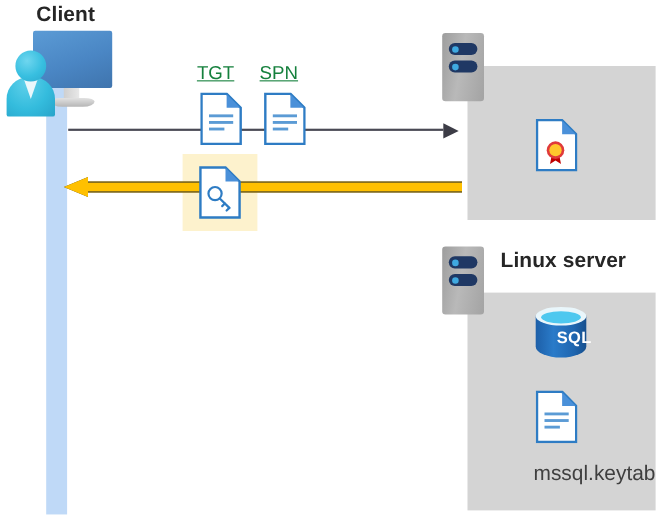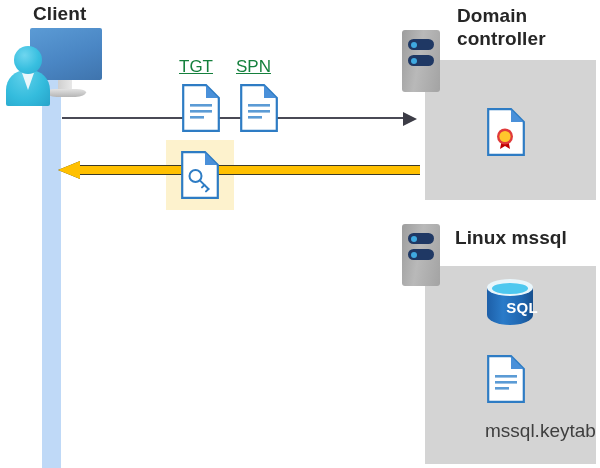--- a/index.html
+++ b/index.html
@@ -357,39 +357,37 @@
         <path d="M27.5 38 L25 40.4"></path>
       </g>
     </svg>
   </div>
 
   <div class="panel" id="dc-panel"></div>
   <div class="server-icon" id="dc-server">
     <div class="bay b1"></div>
     <div class="bay b2"></div>
   </div>
-  <div class="title" id="dc-title">Domain
-controller</div>
 
   <div class="doc" id="cert-doc">
     <svg viewBox="0 0 38 48">
       <path d="M1.2 1.2 H24 L36.8 14 V46.8 H1.2 Z" fill="#ffffff" stroke="#2e7cc4" stroke-width="2.2"></path>
       <path d="M24 1.6 L36.4 14 H24 Z" fill="#4a90d9"></path>
       <path d="M15 31 L13 41 L18 38 L23 41 L21 31 Z" fill="#c00000"></path>
       <circle cx="18" cy="28.5" r="8" fill="#e03a3a"></circle>
       <circle cx="18" cy="28.5" r="5.6" fill="#ffc72c"></circle>
     </svg>
   </div>
 
   <div class="panel" id="linux-panel"></div>
   <div class="server-icon" id="linux-server">
     <div class="bay b1"></div>
     <div class="bay b2"></div>
   </div>
-  <div class="title" id="linux-title">Linux mssql</div>
+  <div class="title" id="linux-title">Linux server</div>
 
   <div id="sql-icon">
     <div class="cyl-body"></div>
     <div class="cyl-top"></div>
     <div class="cyl-top-inner"></div>
     <div class="sql-text">SQL</div>
   </div>
 
   <div class="doc" id="keytab-doc">
     <svg viewBox="0 0 38 48">

